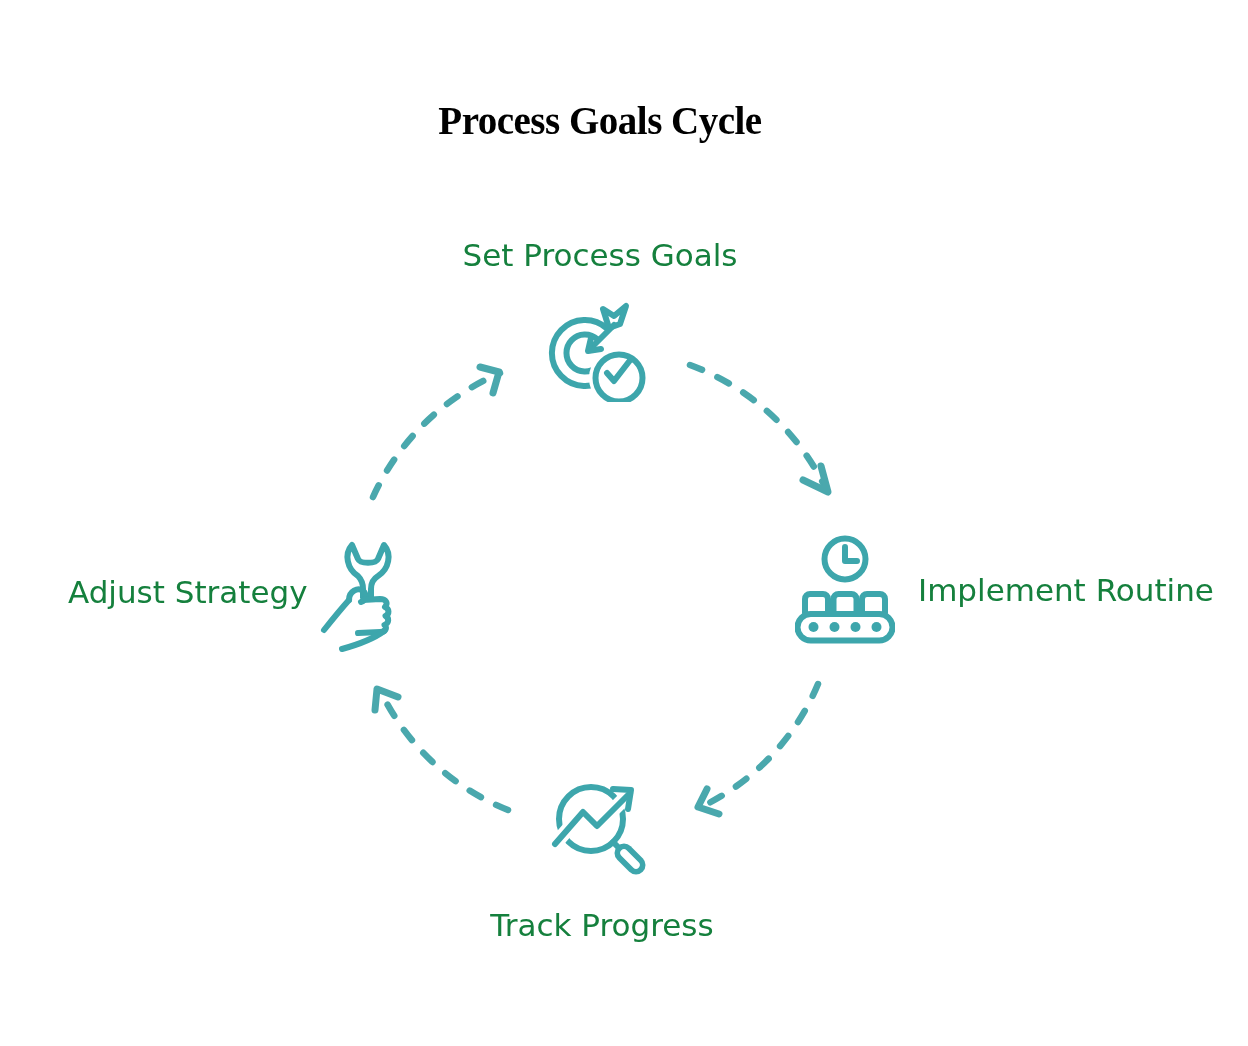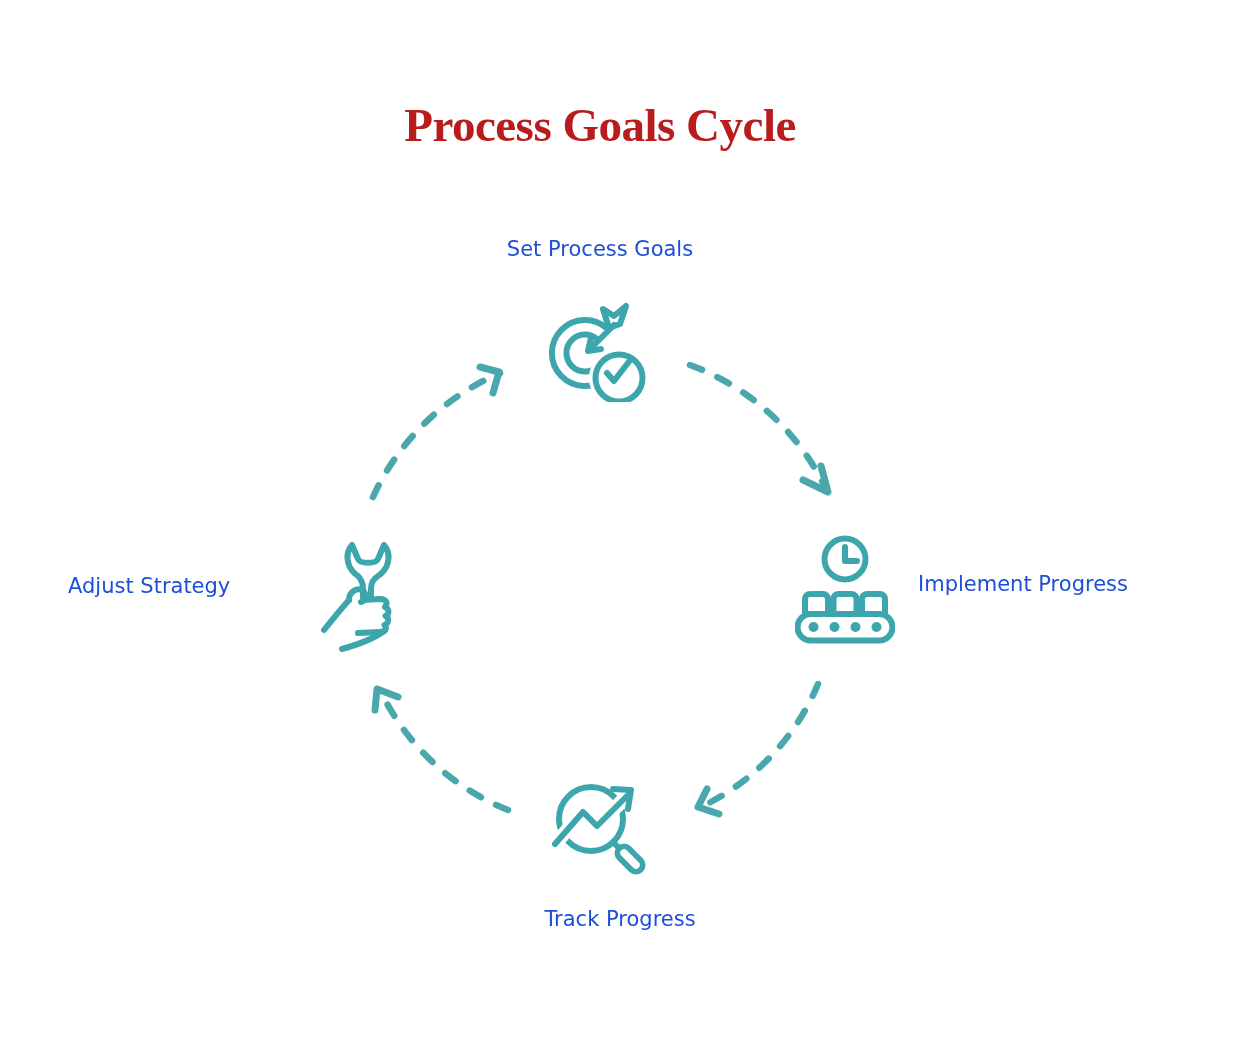--- a/index.html
+++ b/index.html
@@ -4,29 +4,29 @@
 <style>
   html,body { margin:0; padding:0; background:#ffffff; }
   .canvas {
     position:relative; width:1248px; height:1046px;
     background:#ffffff; overflow:hidden;
     font-family:"Liberation Sans", sans-serif;
   }
   .title {
     position:absolute; left:600px; top:98px; transform:translateX(-50%);
     margin:0; font-family:"Liberation Serif", serif; font-weight:700;
-    font-size:47px; letter-spacing:-0.5px; color:#b91c1c; white-space:nowrap;
+    font-size:39px; letter-spacing:-0.5px; color:#000000; white-space:nowrap;
   }
   .label {
     position:absolute; font-family:"DejaVu Sans", sans-serif;
-    font-size:21px; color:#1d4ed8; white-space:nowrap;
+    font-size:31px; color:#15803d; white-space:nowrap;
   }
   .label-top    { left:600px; top:237px; transform:translateX(-50%); }
   .label-right  { left:918px; top:572px; }
-  .label-bottom { left:620px; top:907px; transform:translateX(-50%);text-align:right; }
+  .label-bottom { left:602px; top:907px; transform:translateX(-50%);text-align:right; }
   .label-left   { left:68px;  top:574px;text-align:right; }
   .arrows { position:absolute; left:0; top:0; }
   .arrows .dash {
     fill:none; stroke:#4aa8ad; stroke-width:6.5;
     stroke-linecap:round; stroke-dasharray:13 17;
   }
   .arrows .head {
     fill:none; stroke:#4aa8ad; stroke-width:7;
     stroke-linecap:round; stroke-linejoin:round;
   }
@@ -74,21 +74,21 @@
       <polyline class="st" points="53,51 40,53 43,40"></polyline>
       <path class="st" d="M 61 30 L 55 11 L 66 18 L 78 8 L 72 26 Z"></path>
     </g>
     <g>
       <circle class="halo" cx="71" cy="80" r="23.5"></circle>
       <circle class="st" cx="71" cy="80" r="23.5"></circle>
       <polyline class="st" points="59,75 66,83 83,61"></polyline>
     </g>
   </svg>
 
-  <div class="label label-right">Implement Progress</div>
+  <div class="label label-right">Implement Routine</div>
   <svg class="icon" style="left:795px; top:533px;" width="100" height="112" viewBox="0 0 100 112">
     <g>
       <circle class="stw" cx="50" cy="26" r="20.5"></circle>
       <polyline class="st" points="50,14 50,28 62,28"></polyline>
     </g>
     <g>
       <rect class="stw" x="10" y="61" width="23" height="24" rx="5"></rect>
       <rect class="stw" x="38.5" y="61" width="23" height="24" rx="5"></rect>
       <rect class="stw" x="67" y="61" width="23" height="24" rx="5"></rect>
       <rect class="stw" x="2.5" y="81" width="95" height="26.5" rx="13.2"></rect>

